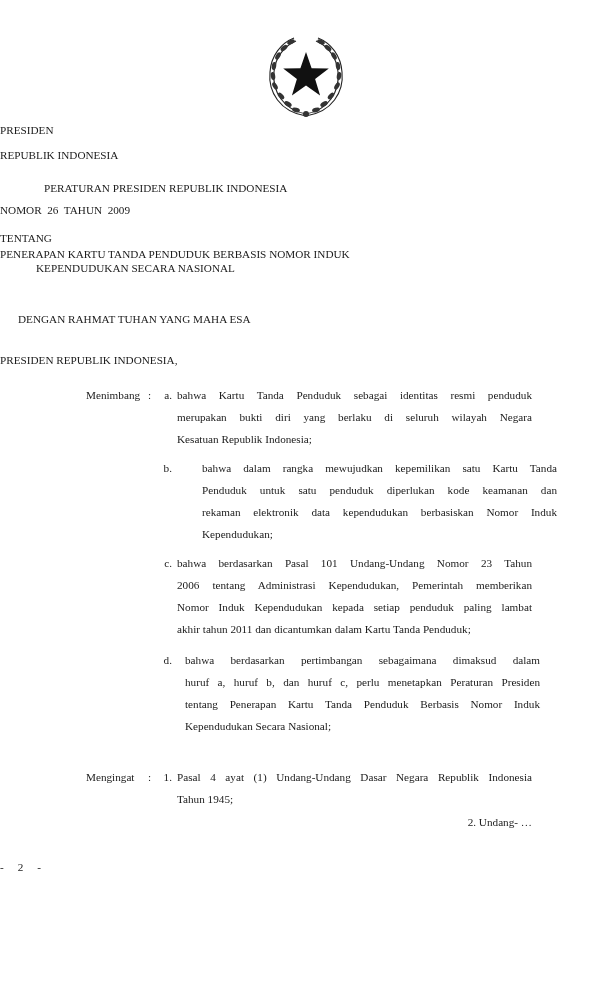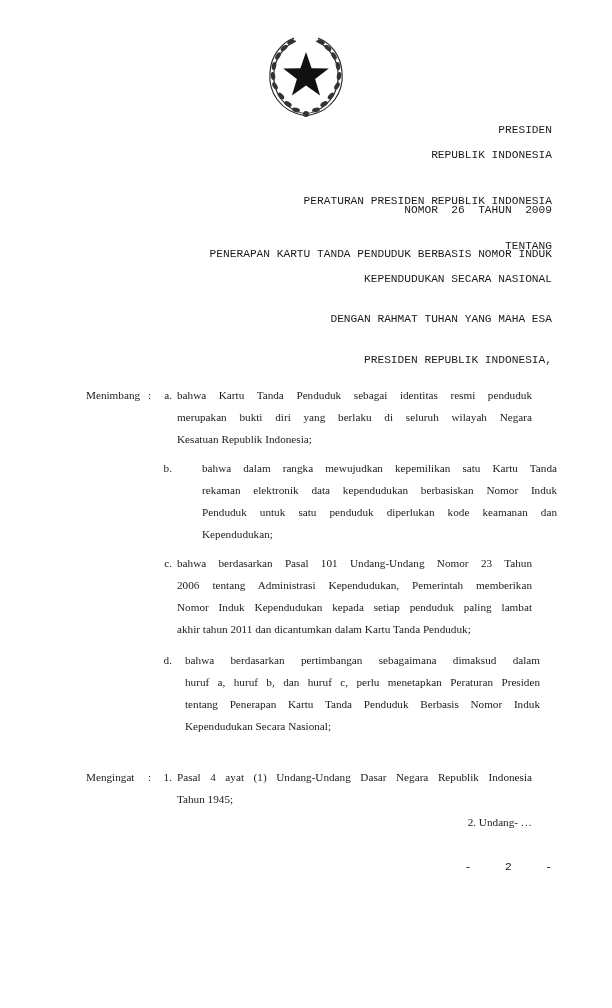--- a/index.html
+++ b/index.html
@@ -1,20 +1,20 @@
 <!DOCTYPE html>
 <html><head>
 <meta charset="utf-8">
 <style>
   html, body { margin:0; padding:0; background:#ffffff; }
   body { width:612px; height:1008px; position:relative; overflow:hidden;
          font-family:"Liberation Serif","DejaVu Serif",serif; color:#1a1a1a; font-size:11.2px; }
   .page { position:absolute; left:0; top:0; width:612px; height:1008px; }
   .emblem { position:absolute; left:266px; top:36px; width:80px; height:84px; }
-  .center { position:absolute; left:0; width:552px; text-align:right; white-space:nowrap;font-family:Liberation Mono, monospace; }
+  .center { position:absolute; left:0; width:552px; text-align:left; white-space:nowrap; }
   .label { position:absolute; left:78px; white-space:nowrap;margin-left:8px; }
   .colon { position:absolute; white-space:nowrap; }
   .marker { position:absolute; white-space:nowrap; text-align:right; width:20px; }
   .para { position:absolute; left:177px; width:355px; line-height:22px; text-align:justify; }
   .para span.line { display:block; text-align:justify; text-align-last:justify; height:22px; }
   .para span.line.last { text-align-last:left; }
   .right { position:absolute; right:80px; white-space:nowrap; }
 </style>
 </head>
 <body>
@@ -54,44 +54,44 @@
 
       <circle cx="40" cy="78" r="3"></circle>
     </g>
 
     <polygon fill="#111" points="40,16 45.6,32.3 62.8,32.6 49.1,43 54.1,59.4 40,49.6 25.9,59.4 30.9,43 17.2,32.6 34.4,32.3"></polygon>
   </svg>
 
   <div class="center" style="top:124px;">PRESIDEN</div>
   <div class="center" style="top:149px;">REPUBLIK INDONESIA</div>
 
-  <div class="center" style="top:195px;">PERATURAN PRESIDEN REPUBLIK INDONESIA</div>
+  <div class="center" style="top:182px;margin-left:44px;">PERATURAN PRESIDEN REPUBLIK INDONESIA</div>
   <div class="center" style="top:204px; white-space:pre;">NOMOR  26  TAHUN  2009</div>
-  <div class="center" style="top:240px;">TENTANG</div>
+  <div class="center" style="top:232px;">TENTANG</div>
   <div class="center" style="top:248px;">PENERAPAN KARTU TANDA PENDUDUK BERBASIS NOMOR INDUK</div>
-  <div class="center" style="top:273px;">KEPENDUDUKAN SECARA NASIONAL</div>
+  <div class="center" style="top:262px;padding-left:36px;">KEPENDUDUKAN SECARA NASIONAL</div>
 
-  <div class="center" style="top:313px;">DENGAN RAHMAT TUHAN YANG MAHA ESA</div>
+  <div class="center" style="top:313px;padding-left:18px;">DENGAN RAHMAT TUHAN YANG MAHA ESA</div>
   <div class="center" style="top:354px;">PRESIDEN REPUBLIK INDONESIA,</div>
 
   <div class="label" style="top:389px;">Menimbang</div>
   <div class="colon" style="left:148px; top:389px;">:</div>
 
   <div class="marker" style="left:152px; top:389px;">a.</div>
   <div class="para" style="top:384px;">
     <span class="line">bahwa Kartu Tanda Penduduk sebagai identitas resmi penduduk</span>
     <span class="line">merupakan bukti diri yang berlaku di seluruh wilayah Negara</span>
     <span class="line last">Kesatuan Republik Indonesia;</span>
   </div>
 
   <div class="marker" style="left:152px; top:462px;">b.</div>
   <div class="para" style="top:457px;margin-left:25px;">
     <span class="line">bahwa dalam rangka mewujudkan kepemilikan satu Kartu Tanda</span>
+    <span class="line">Penduduk untuk satu penduduk diperlukan kode keamanan dan</span>
     <span class="line">rekaman elektronik data kependudukan berbasiskan Nomor Induk</span>
-    <span class="line">Penduduk untuk satu penduduk diperlukan kode keamanan dan</span>
     <span class="line last">Kependudukan;</span>
   </div>
 
   <div class="marker" style="left:152px; top:557px;">c.</div>
   <div class="para" style="top:552px;">
     <span class="line">bahwa berdasarkan Pasal 101 Undang-Undang Nomor 23 Tahun</span>
     <span class="line">2006 tentang Administrasi Kependudukan, Pemerintah memberikan</span>
     <span class="line">Nomor Induk Kependudukan kepada setiap penduduk paling lambat</span>
     <span class="line last">akhir tahun 2011 dan dicantumkan dalam Kartu Tanda Penduduk;</span>
   </div>

